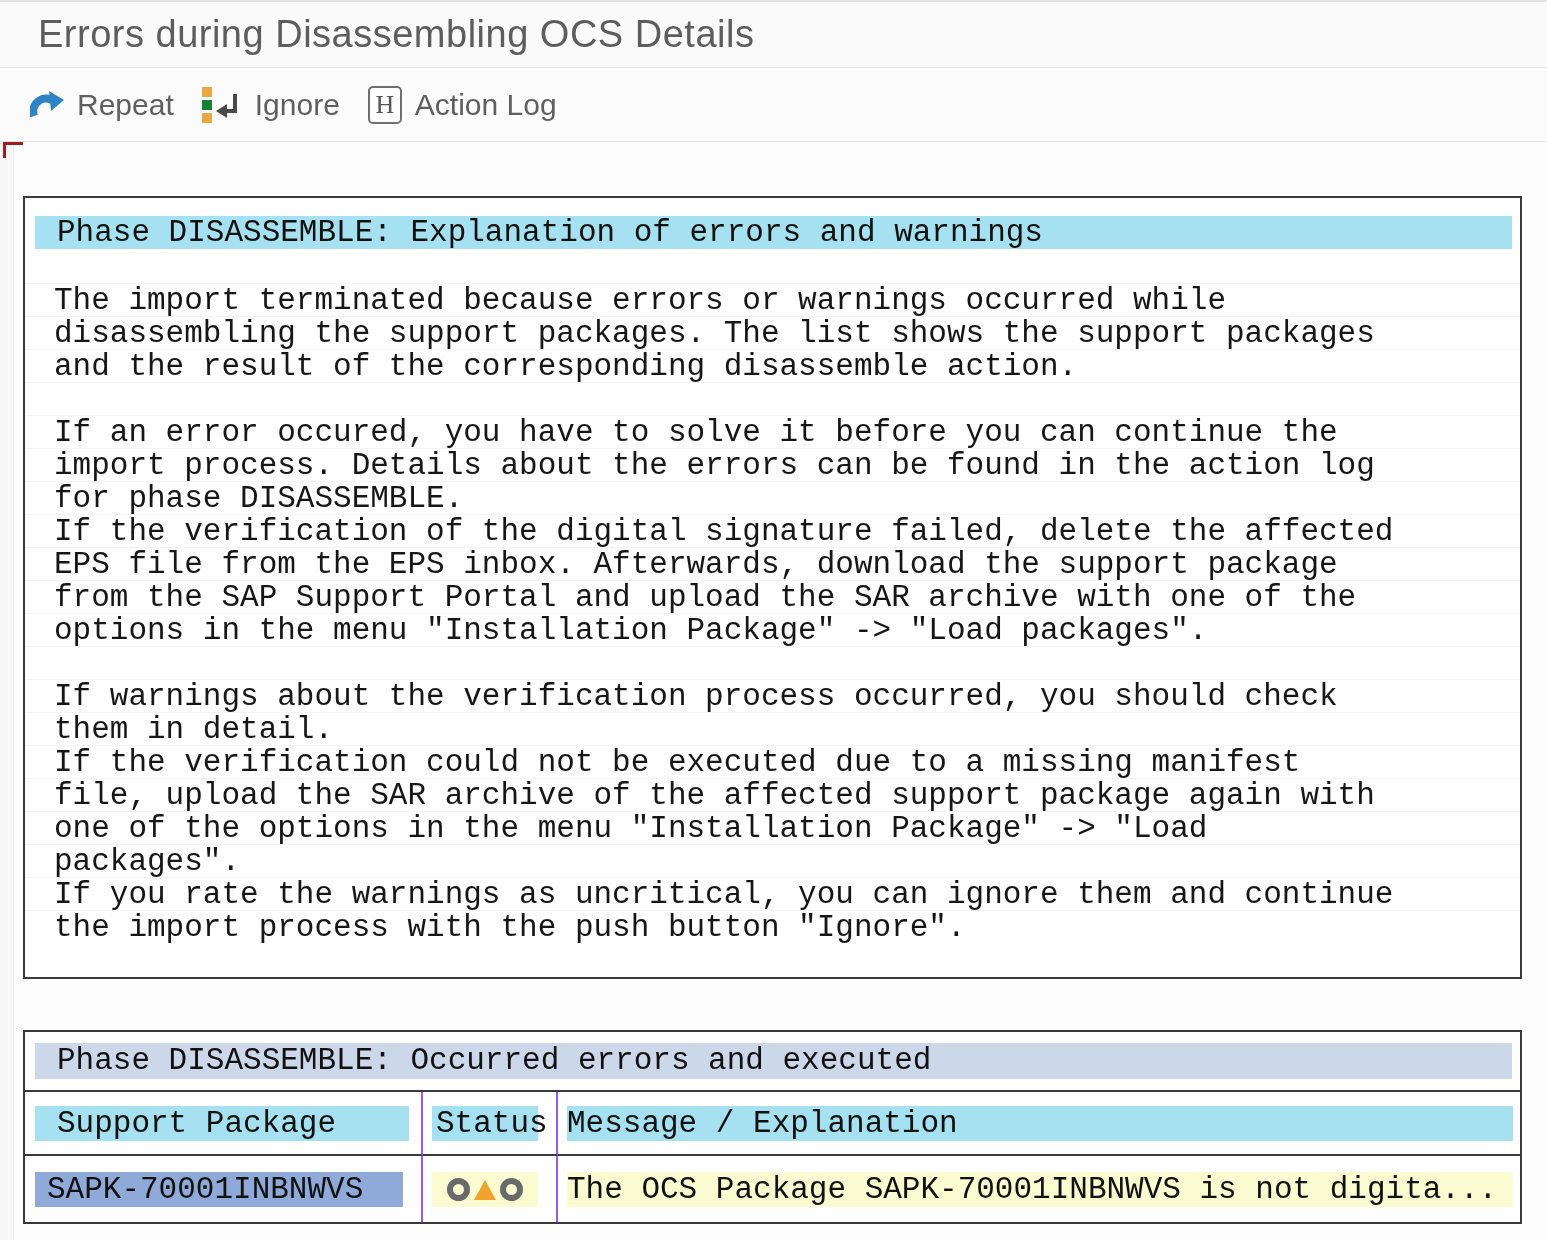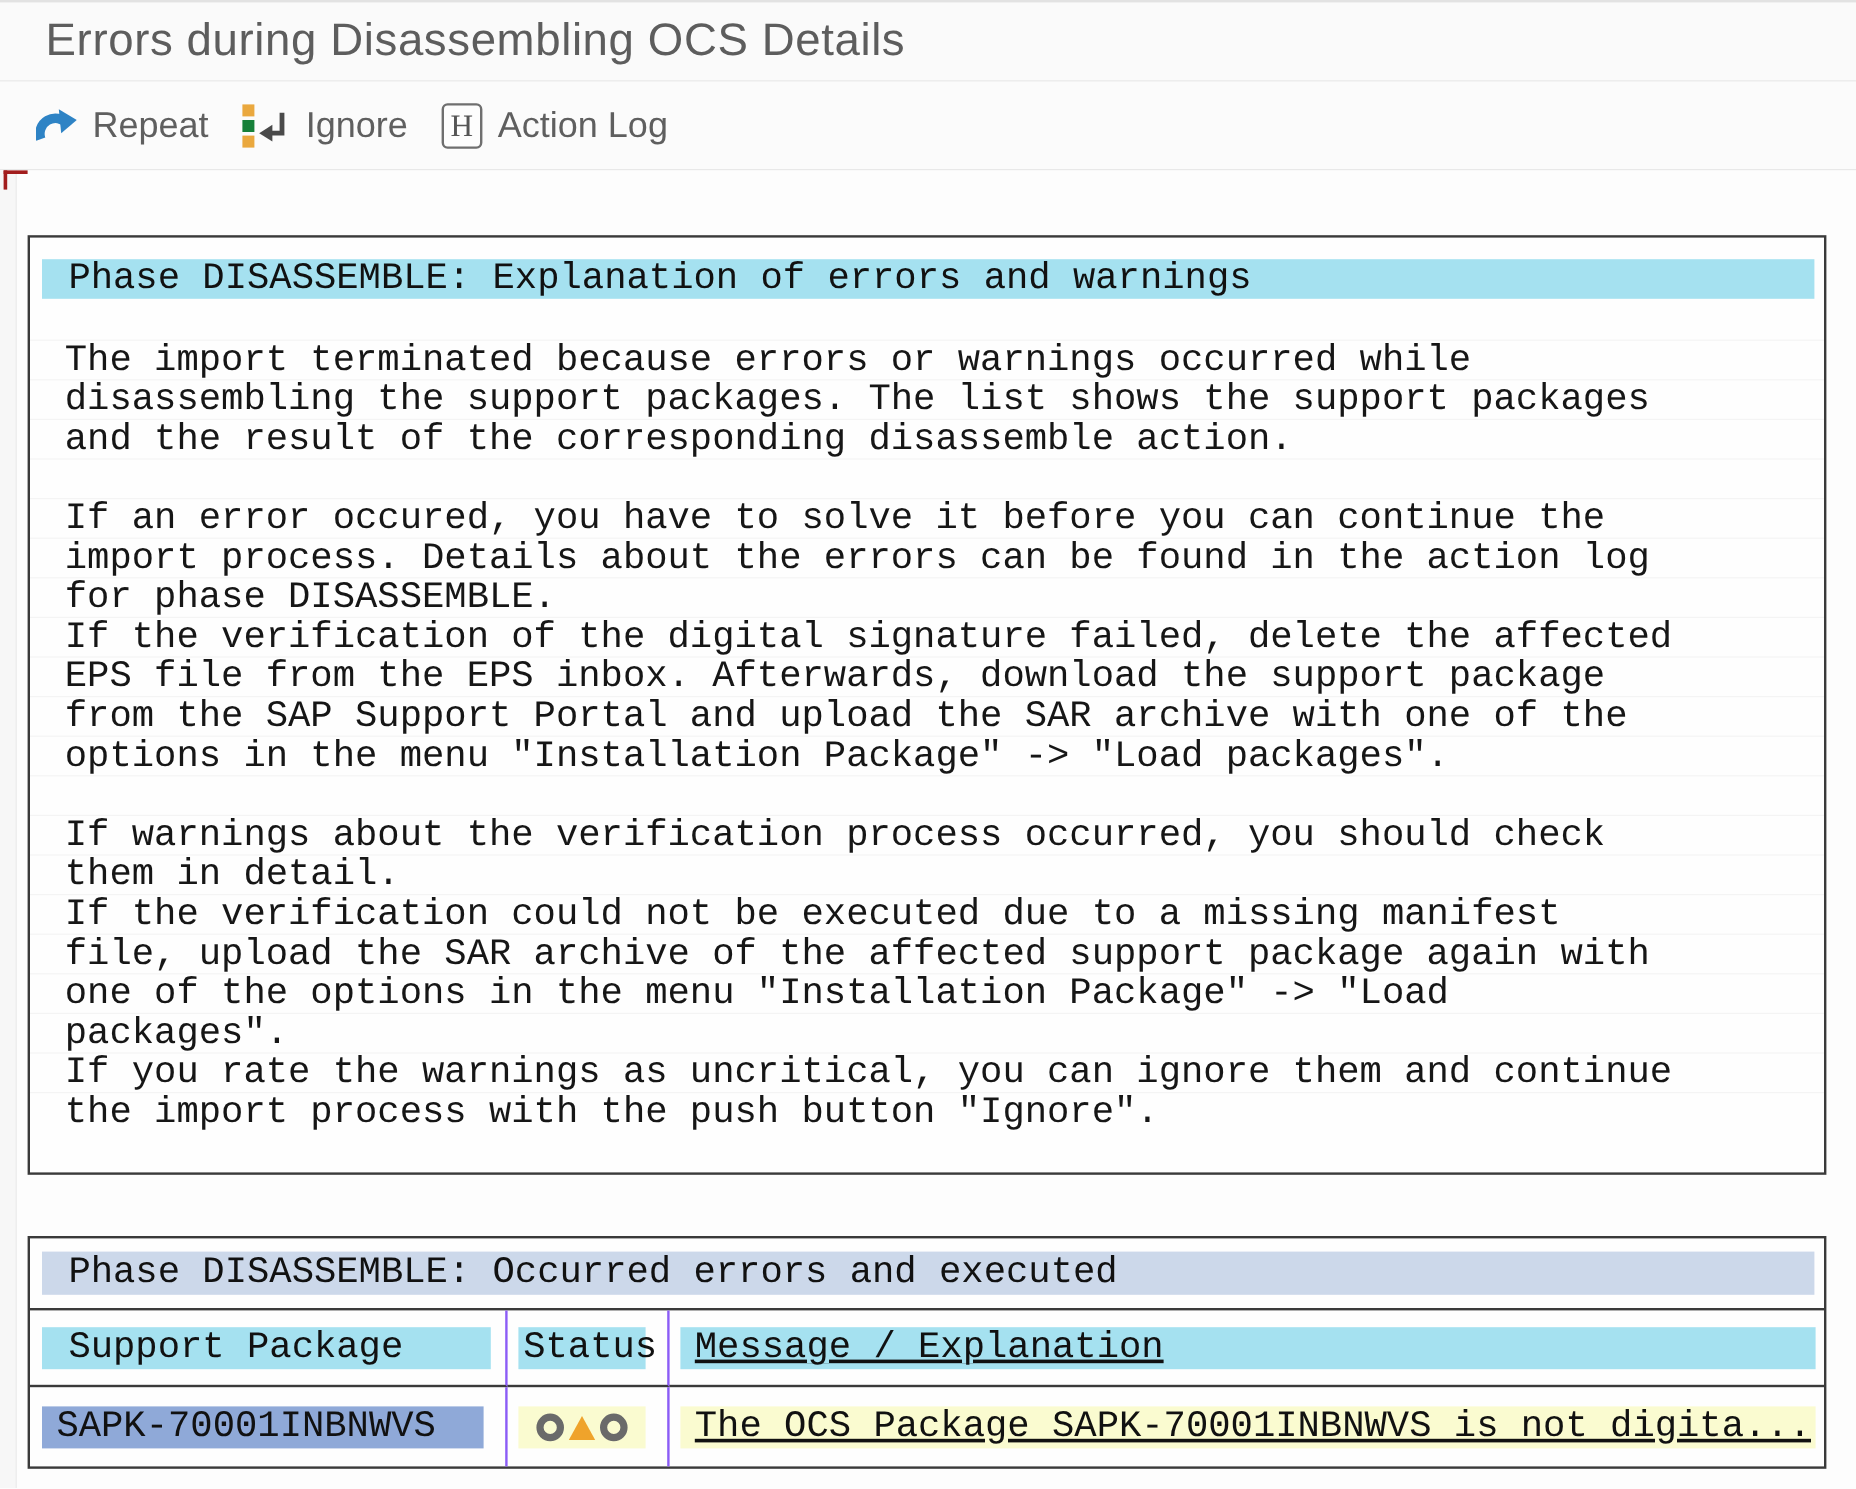--- a/index.html
+++ b/index.html
@@ -162,21 +162,21 @@
     white-space: pre;
     font-size: 31px;
     color: #111;
   }
   .bar.cyan   { background: #a5e1f0; }
   .bar.blue   { background: #8fa9d8; }
   .bar.yellow { background: #fafbd0; }
   .c1 .bar { margin-left: 10px; width: 374px; padding-left: 22px; }
   .c1 .bar.blue { width: 368px; padding-left: 12px; }
   .c2 .bar { margin-left: 9px; width: 106px; padding-left: 4px; }
-  .c3 .bar { margin-left: 9px; margin-right: 7px; flex: 1; padding-left: 12px; text-decoration: underline; }
+  .c3 .bar { margin-left: 9px; margin-right: 7px; flex: 1; padding-left: 0; }
 
   .status-bar {
     display: flex;
     align-items: center;
     justify-content: center;
     gap: 4px;
     padding-left: 0 !important;
   }
   .ring {
     width: 23px; height: 23px;

